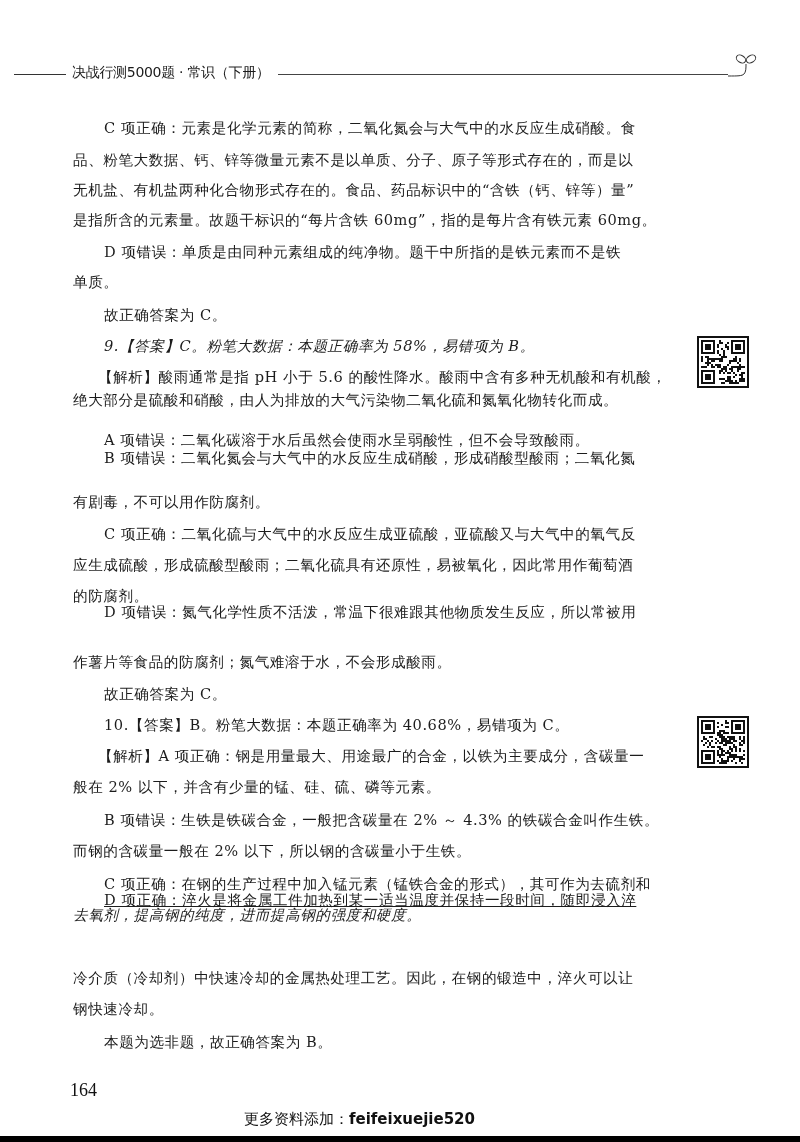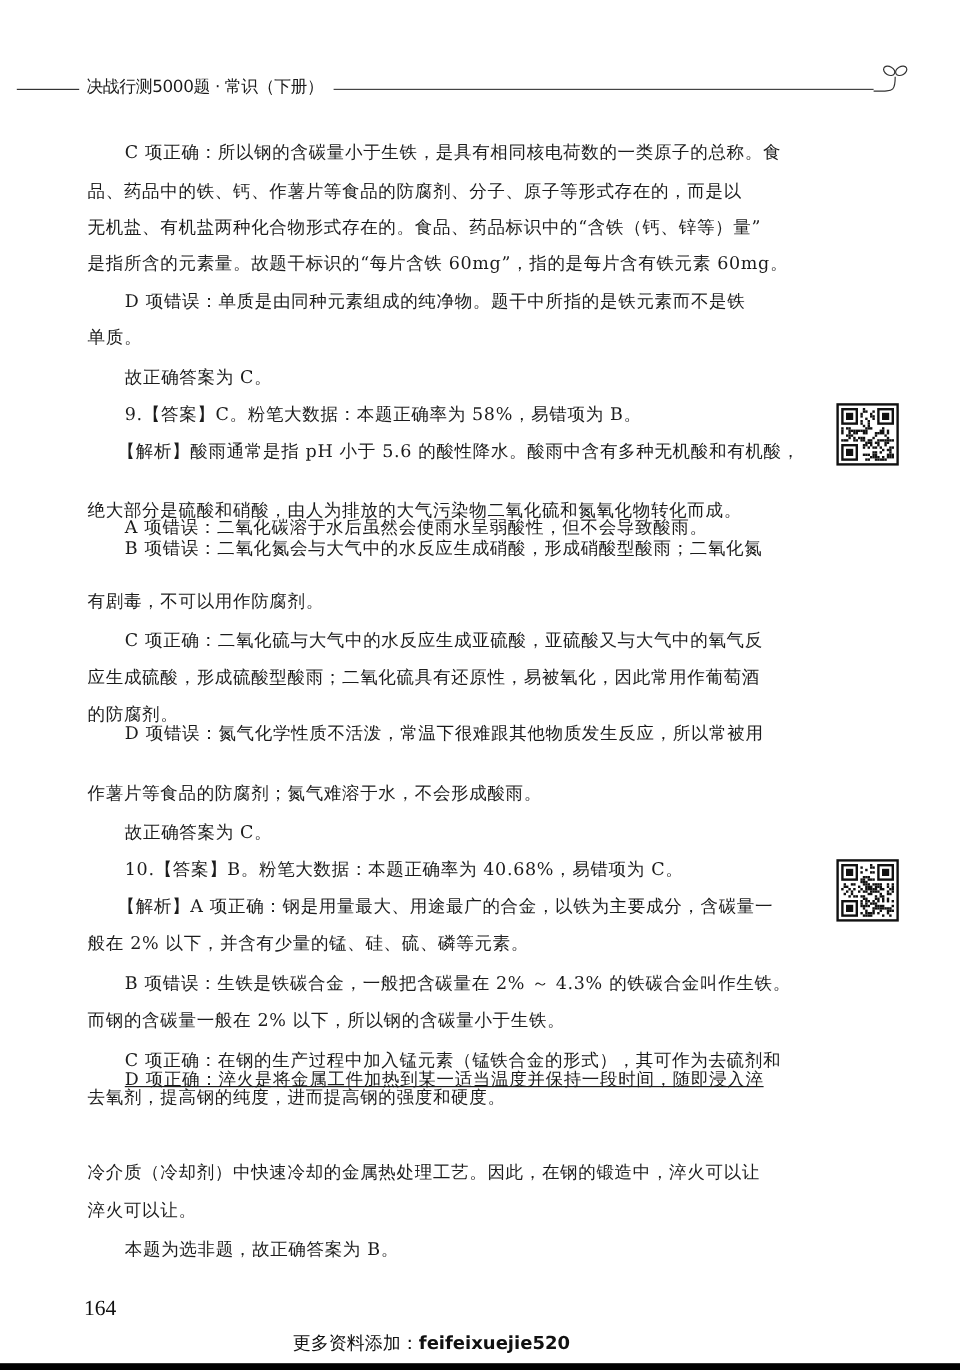--- a/index.html
+++ b/index.html
@@ -55,49 +55,49 @@
   <div class="title">决战行测5000题 · 常识（下册）</div>
   <div class="rule-right"></div>
   <svg class="sprout" width="40" height="36" viewBox="0 0 40 36">
     <path d="M4 26 C 14 26, 18 26, 20 24 C 22 22, 22 18, 22 14" stroke="#333" stroke-width="1" fill="none"></path>
     <ellipse cx="17" cy="9" rx="5" ry="3.5" transform="rotate(30 17 9)" stroke="#333" stroke-width="1" fill="none"></ellipse>
     <ellipse cx="27" cy="9" rx="5" ry="3.5" transform="rotate(-30 27 9)" stroke="#333" stroke-width="1" fill="none"></ellipse>
   </svg>
 </div>
 
 <div id="body-text">
-    <div class="line indent" style="top: 118px;">C 项正确：所以钢的含碳量小于生铁，是具有相同核电荷数的一类原子的总称。食</div>
-    <div class="line" style="top: 150px;">品、药品中的铁、钙、作薯片等食品的防腐剂、分子、原子等形式存在的，而是以</div>
+    <div class="line indent" style="top: 118px;">C 项正确：元素是化学元素的简称，二氧化氮会与大气中的水反应生成硝酸。食</div>
+    <div class="line" style="top: 150px;">品、粉笔大数据、钙、锌等微量元素不是以单质、分子、原子等形式存在的，而是以</div>
     <div class="line" style="top: 180px;">无机盐、有机盐两种化合物形式存在的。食品、药品标识中的“含铁（钙、锌等）量”</div>
     <div class="line" style="top: 210px;">是指所含的元素量。故题干标识的“每片含铁 60mg”，指的是每片含有铁元素 60mg。</div>
     <div class="line indent" style="top: 242px;">D 项错误：单质是由同种元素组成的纯净物。题干中所指的是铁元素而不是铁</div>
     <div class="line" style="top: 272px;">单质。</div>
     <div class="line indent" style="top: 305px;">故正确答案为 C。</div>
-    <div class="line indent" style="top: 336px;">9.【答案】C。粉笔大数据：本题正确率为 58%，易错项为 B。</div>
+    <div class="line indent" style="top: 336px; font-style: italic;">9.【答案】C。粉笔大数据：本题正确率为 58%，易错项为 B。</div>
     <div class="line indent-bracket" style="top: 367px;">【解析】酸雨通常是指 pH 小于 5.6 的酸性降水。酸雨中含有多种无机酸和有机酸，</div>
-    <div class="line" style="top: 416px;">绝大部分是硫酸和硝酸，由人为排放的大气污染物二氧化硫和氮氧化物转化而成。</div>
+    <div class="line" style="top: 390px;">绝大部分是硫酸和硝酸，由人为排放的大气污染物二氧化硫和氮氧化物转化而成。</div>
     <div class="line indent" style="top: 430px;">A 项错误：二氧化碳溶于水后虽然会使雨水呈弱酸性，但不会导致酸雨。</div>
     <div class="line indent" style="top: 448px;">B 项错误：二氧化氮会与大气中的水反应生成硝酸，形成硝酸型酸雨；二氧化氮</div>
     <div class="line" style="top: 492px;">有剧毒，不可以用作防腐剂。</div>
     <div class="line indent" style="top: 524px;">C 项正确：二氧化硫与大气中的水反应生成亚硫酸，亚硫酸又与大气中的氧气反</div>
     <div class="line" style="top: 555px;">应生成硫酸，形成硫酸型酸雨；二氧化硫具有还原性，易被氧化，因此常用作葡萄酒</div>
     <div class="line" style="top: 586px;">的防腐剂。</div>
     <div class="line indent" style="top: 602px;">D 项错误：氮气化学性质不活泼，常温下很难跟其他物质发生反应，所以常被用</div>
     <div class="line" style="top: 652px;">作薯片等食品的防腐剂；氮气难溶于水，不会形成酸雨。</div>
     <div class="line indent" style="top: 684px;">故正确答案为 C。</div>
     <div class="line indent" style="top: 715px;">10.【答案】B。粉笔大数据：本题正确率为 40.68%，易错项为 C。</div>
     <div class="line indent-bracket" style="top: 746px;">【解析】A 项正确：钢是用量最大、用途最广的合金，以铁为主要成分，含碳量一</div>
     <div class="line" style="top: 777px;">般在 2% 以下，并含有少量的锰、硅、硫、磷等元素。</div>
     <div class="line indent" style="top: 810px;">B 项错误：生铁是铁碳合金，一般把含碳量在 2% ～ 4.3% 的铁碳合金叫作生铁。</div>
     <div class="line" style="top: 841px;">而钢的含碳量一般在 2% 以下，所以钢的含碳量小于生铁。</div>
     <div class="line indent" style="top: 874px;">C 项正确：在钢的生产过程中加入锰元素（锰铁合金的形式），其可作为去硫剂和</div>
-    <div class="line" style="top: 905px;">去氧剂，提高钢的纯度，进而提高钢的强度和硬度。</div>
+    <div class="line" style="top: 905px; font-style: italic;">去氧剂，提高钢的纯度，进而提高钢的强度和硬度。</div>
     <div class="line indent" style="top: 890px; text-decoration: underline;">D 项正确：淬火是将金属工件加热到某一适当温度并保持一段时间，随即浸入淬</div>
     <div class="line" style="top: 968px;">冷介质（冷却剂）中快速冷却的金属热处理工艺。因此，在钢的锻造中，淬火可以让</div>
-    <div class="line" style="top: 999px;">淬火可以让。</div>
+    <div class="line" style="top: 999px;">钢快速冷却。</div>
     <div class="line indent" style="top: 1032px;">本题为选非题，故正确答案为 B。</div>
   </div>
 
 <div id="qr-container">
     <div class="qr" style="top: 336px; left: 697px;"><svg width="48" height="48" viewBox="0 0 24 24">
         <rect x="1" y="1" width="7" height="7" fill="#111"></rect>
         <rect x="2" y="2" width="5" height="5" fill="#fff"></rect>
         <rect x="3" y="3" width="3" height="3" fill="#111"></rect>
         <rect x="16" y="1" width="7" height="7" fill="#111"></rect>
         <rect x="17" y="2" width="5" height="5" fill="#fff"></rect>

